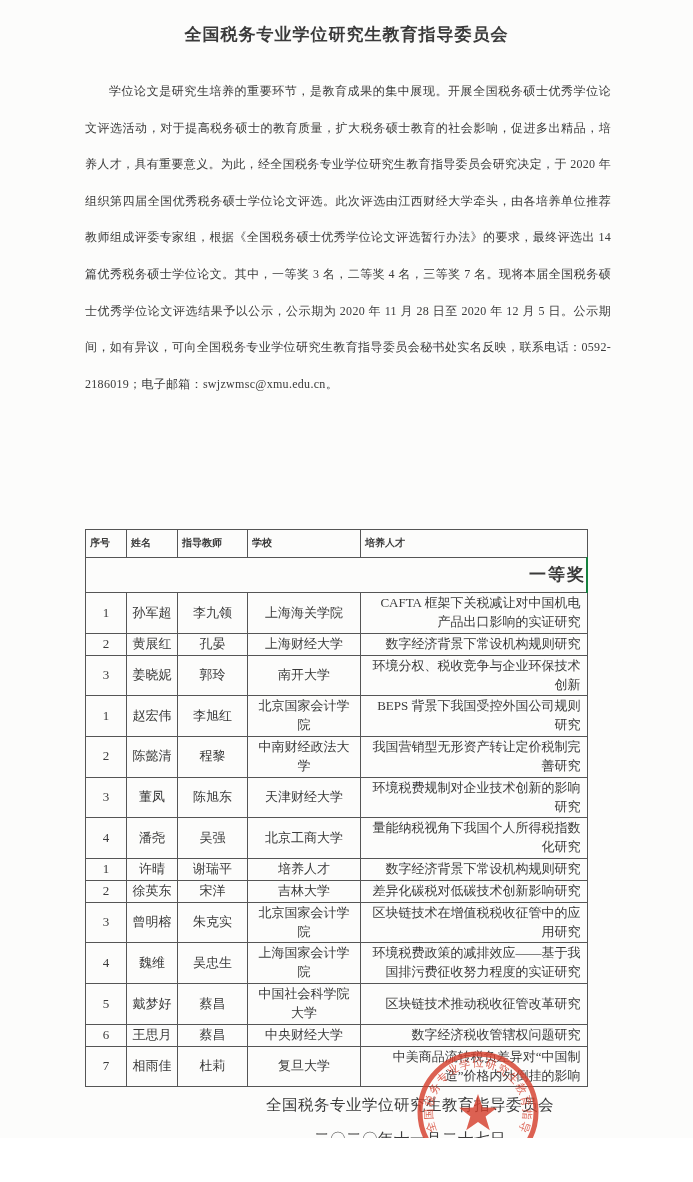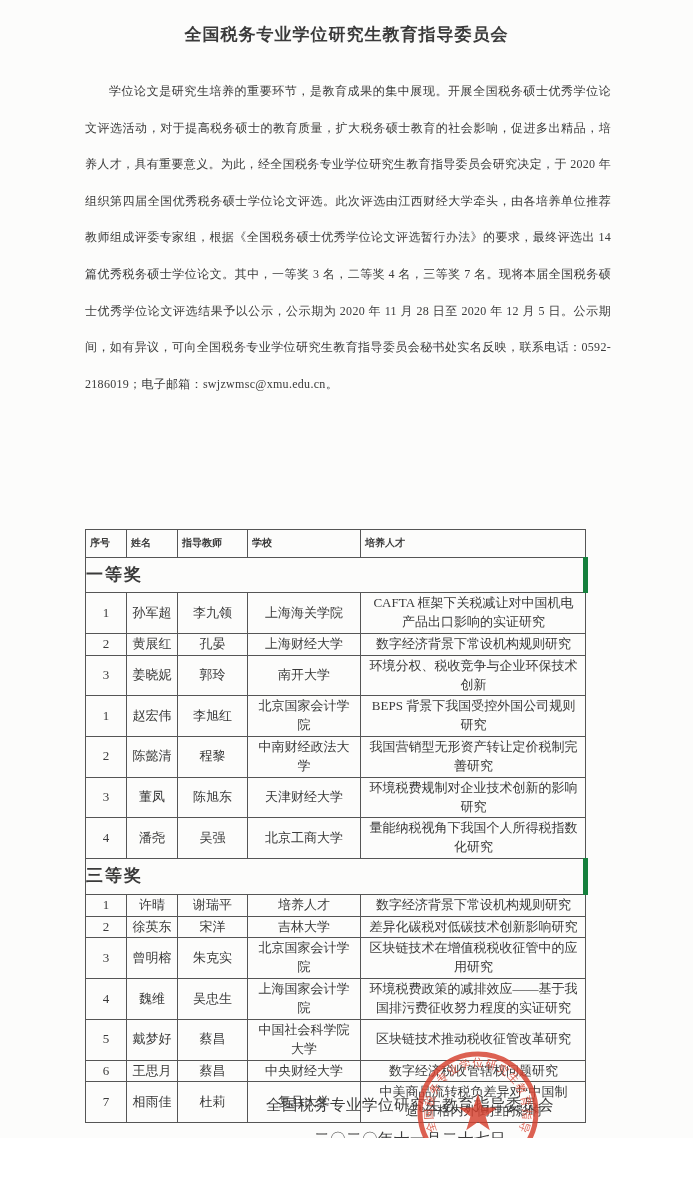--- a/index.html
+++ b/index.html
@@ -38,29 +38,29 @@
   }
   table.results thead th {
     font-weight:bold;
     text-align:left;
     font-size:10px;
     padding:6px 4px;
     margin-left:45px;
   }
   tr.section-row td {
     border-left:1px solid #555555;
-    border-right:5px solid #15803d;
-    text-align:left;
+    border-right:2px solid #15803d;
+    text-align:right;
     font-weight:bold;
     font-size:17px;
     padding:5px 0;
     letter-spacing:2px;
   }
   table.results td.c0, table.results td.c1, table.results td.c2, table.results td.c3 { text-align:center; }
-  table.results td.c4 { text-align:center; padding-left:7px; padding-right:6px; }
+  table.results td.c4 { text-align:right; padding-left:7px; padding-right:6px; }
 
   .footer-block {
     position:absolute;
     top:1088px; left:252px; width:316px;
     text-align:center;
     font-size:15.5px;
     line-height:34px;
     letter-spacing:0.5px;
   }
   .seal {
@@ -146,23 +146,20 @@
             <td class="c3">天津财经大学</td>
             <td class="c4">环境税费规制对企业技术创新的影响研究</td>
           </tr>
           <tr>
             <td class="c0">4</td>
             <td class="c1">潘尧</td>
             <td class="c2">吴强</td>
             <td class="c3">北京工商大学</td>
             <td class="c4">量能纳税视角下我国个人所得税指数化研究</td>
           </tr>
-          <tr class="section-row">
-            <td colspan="5">三等奖</td>
-          </tr>
           <tr>
             <td class="c0">1</td>
             <td class="c1">许晴</td>
             <td class="c2">谢瑞平</td>
             <td class="c3">培养人才</td>
             <td class="c4">数字经济背景下常设机构规则研究</td>
           </tr>
           <tr>
             <td class="c0">2</td>
             <td class="c1">徐英东</td>

